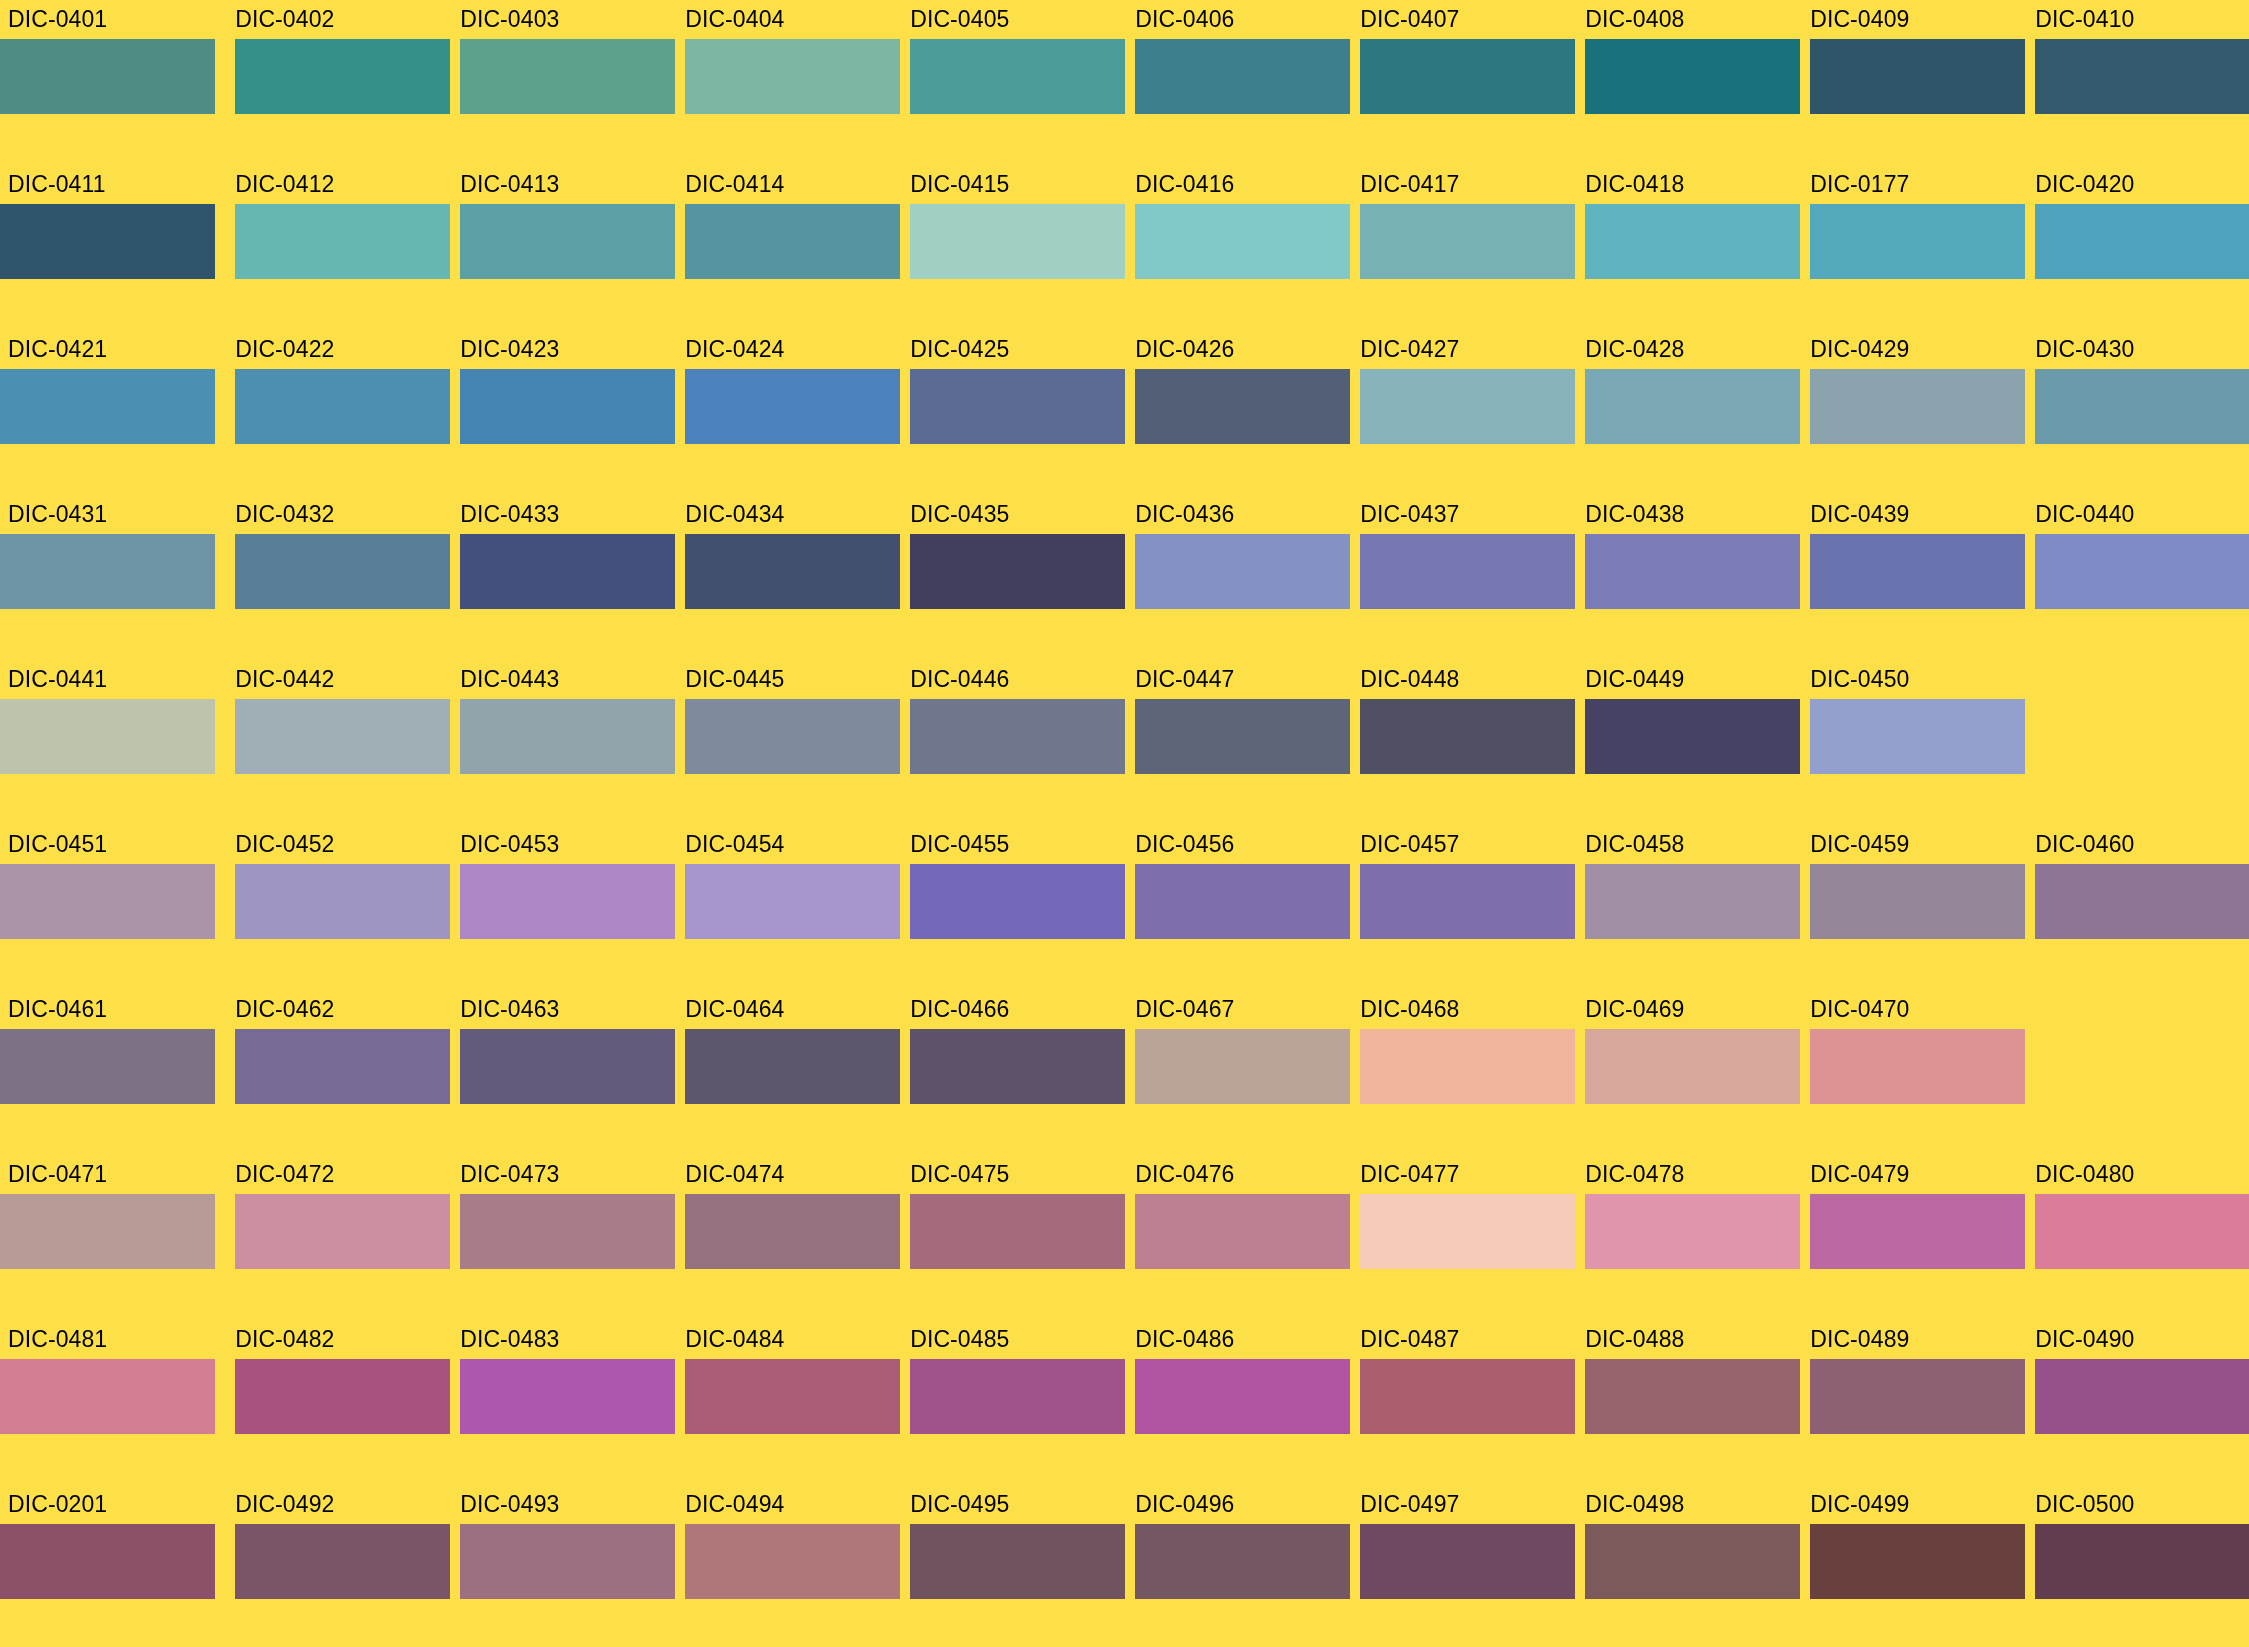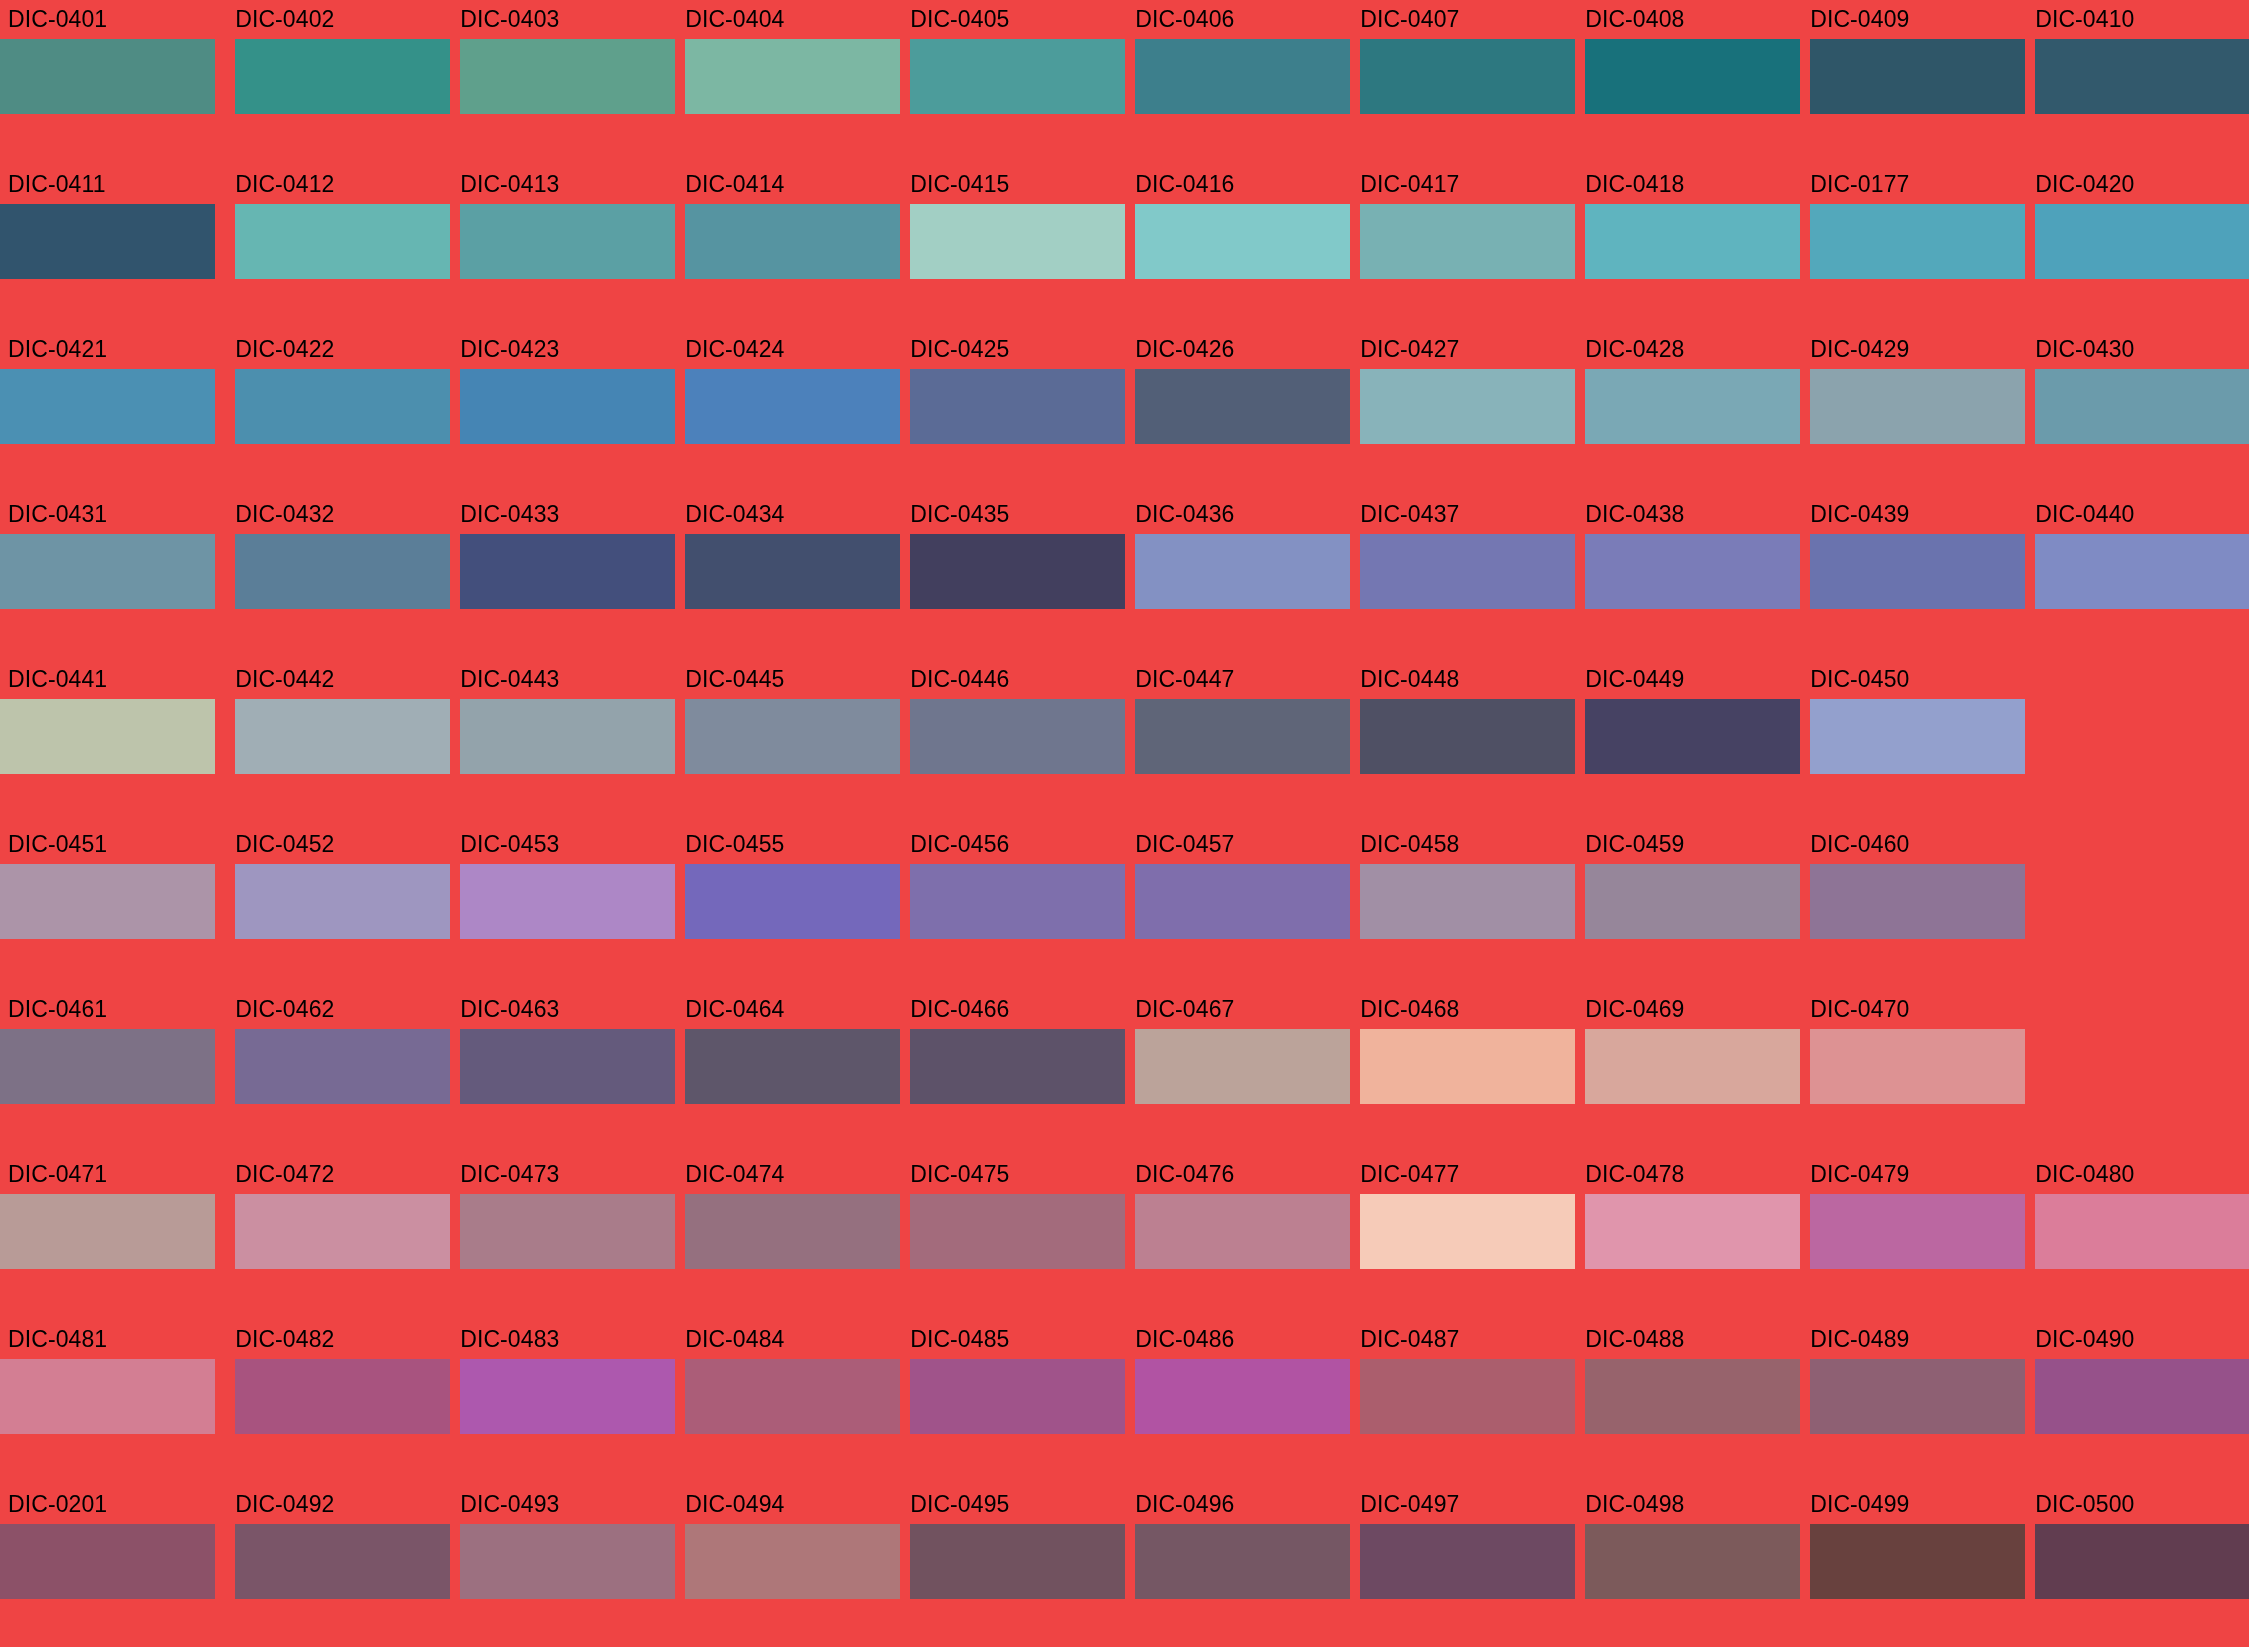--- a/index.html
+++ b/index.html
@@ -10,21 +10,21 @@
   body {
     width: 2250px;
     height: 1648px;
     font-family: "Liberation Sans", sans-serif;
     overflow: hidden;
   }
   #palette-sheet {
     position: relative;
     width: 2250px;
     height: 1648px;
-    background: #ef4444;
+    background: #fde047;
   }
   .swatch-row {
     position: relative;
     display: flex;
     width: 2250px;
     height: 165px;
     box-sizing: border-box;
   }
   .swatch-cell {
     position: relative;
@@ -280,20 +280,24 @@
       </div>
       <div class="swatch-cell">
         <span class="swatch-label">DIC-0452</span>
         <span class="swatch-chip" style="background-color: rgb(158, 150, 192);"></span>
       </div>
       <div class="swatch-cell">
         <span class="swatch-label">DIC-0453</span>
         <span class="swatch-chip" style="background-color: rgb(173, 135, 198);"></span>
       </div>
       <div class="swatch-cell">
+        <span class="swatch-label">DIC-0454</span>
+        <span class="swatch-chip" style="background-color: rgb(166, 149, 205);"></span>
+      </div>
+      <div class="swatch-cell">
         <span class="swatch-label">DIC-0455</span>
         <span class="swatch-chip" style="background-color: rgb(116, 104, 187);"></span>
       </div>
       <div class="swatch-cell">
         <span class="swatch-label">DIC-0456</span>
         <span class="swatch-chip" style="background-color: rgb(126, 111, 172);"></span>
       </div>
       <div class="swatch-cell">
         <span class="swatch-label">DIC-0457</span>
         <span class="swatch-chip" style="background-color: rgb(127, 110, 172);"></span>

